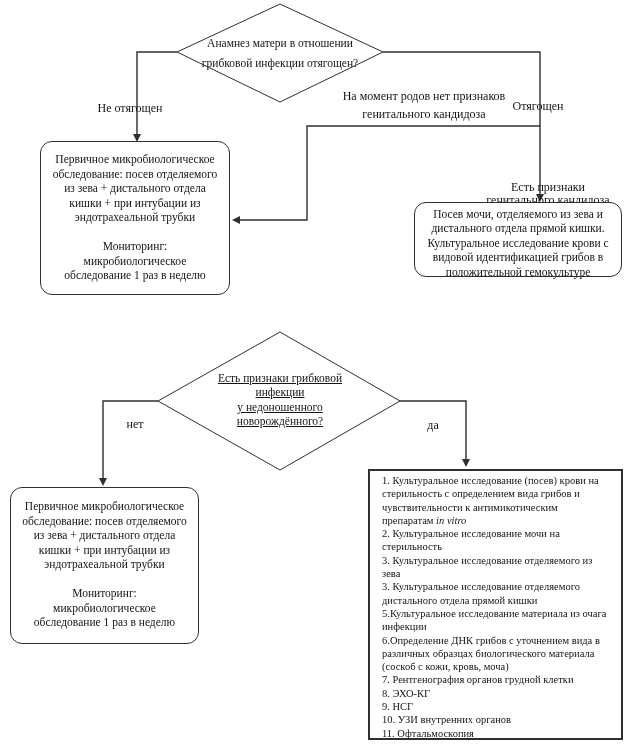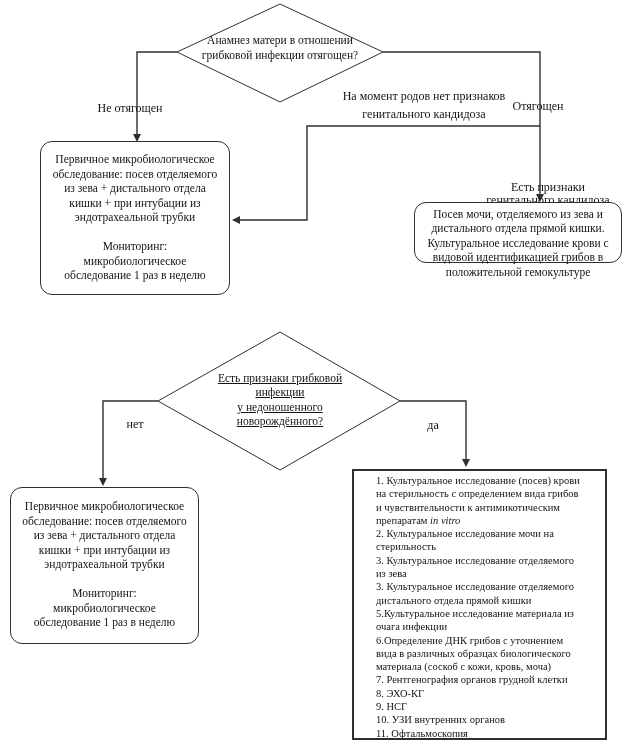--- a/index.html
+++ b/index.html
@@ -18,39 +18,40 @@
   }
   .wires{position:absolute;left:0;top:0;width:628px;height:744px;}
   .wire{fill:none;stroke:var(--line-color);stroke-width:1.4;}
   .arrow{fill:var(--line-color);stroke:none;}
   .diamond{fill:#ffffff;stroke:var(--line-color);stroke-width:1;}
   .node{position:absolute;white-space:pre-line;}
   .t-center{text-align:center;}
   .label{font-size:12px;line-height:13px;margin-top:36px;}
   .label-wide{font-size:12px;line-height:18px;}
   .decision-text{font-size:11.5px;}
-  .d1{line-height:15px;}
+  .d1{line-height:20px;}
   .d2{line-height:14.3px;text-decoration:underline;}
   .box{
     position:absolute;
     box-sizing:border-box;
     border:1.5px solid var(--line-color);
     background:#ffffff;
     font-size:11.5px;
     line-height:14.5px;
     white-space:pre-line;
   }
   .box.centered{text-align:center;border-radius:12px;}
   .box-diagnostics{
     border-width:2px;
     font-size:10.5px;
     line-height:13.3px;
-    padding:3px 22px;
+    padding:3px 12px;
     text-align:left;
     white-space:normal;
+    margin-left:16px;
   }
   .diag-item{margin:0;}
   .diag-item i{font-style:italic;}
 </style>
 </head>
 <body>
 
 <div class="canvas">
 
   <svg class="wires" viewBox="0 0 628 744" xmlns="http://www.w3.org/2000/svg">
@@ -87,21 +88,21 @@
   <div class="box centered" style="left:40px;top:141px;width:190px;height:154px;padding:10px 2px 0 2px;">Первичное микробиологическое
 обследование: посев отделяемого
 из зева + дистального отдела
 кишки + при интубации из
 эндотрахеальной трубки
 
 Мониторинг:
 микробиологическое
 обследование 1 раз в неделю</div>
 
-  <div class="box centered" style="left:414px;top:202px;width:208px;height:61px;padding:4px 2px 14px 2px;line-height:14.4px;">Посев мочи, отделяемого из зева и
+  <div class="box centered" style="left:414px;top:202px;width:208px;height:75px;padding:4px 2px 14px 2px;line-height:14.4px;">Посев мочи, отделяемого из зева и
 дистального отдела прямой кишки.
 Культуральное исследование крови с
 видовой идентификацией грибов в
 положительной гемокультуре</div>
 
   <div class="node t-center decision-text d2" style="left:180px;top:371px;width:200px;">Есть признаки грибковой
 инфекции
 у недоношенного
 новорождённого?</div>
 

